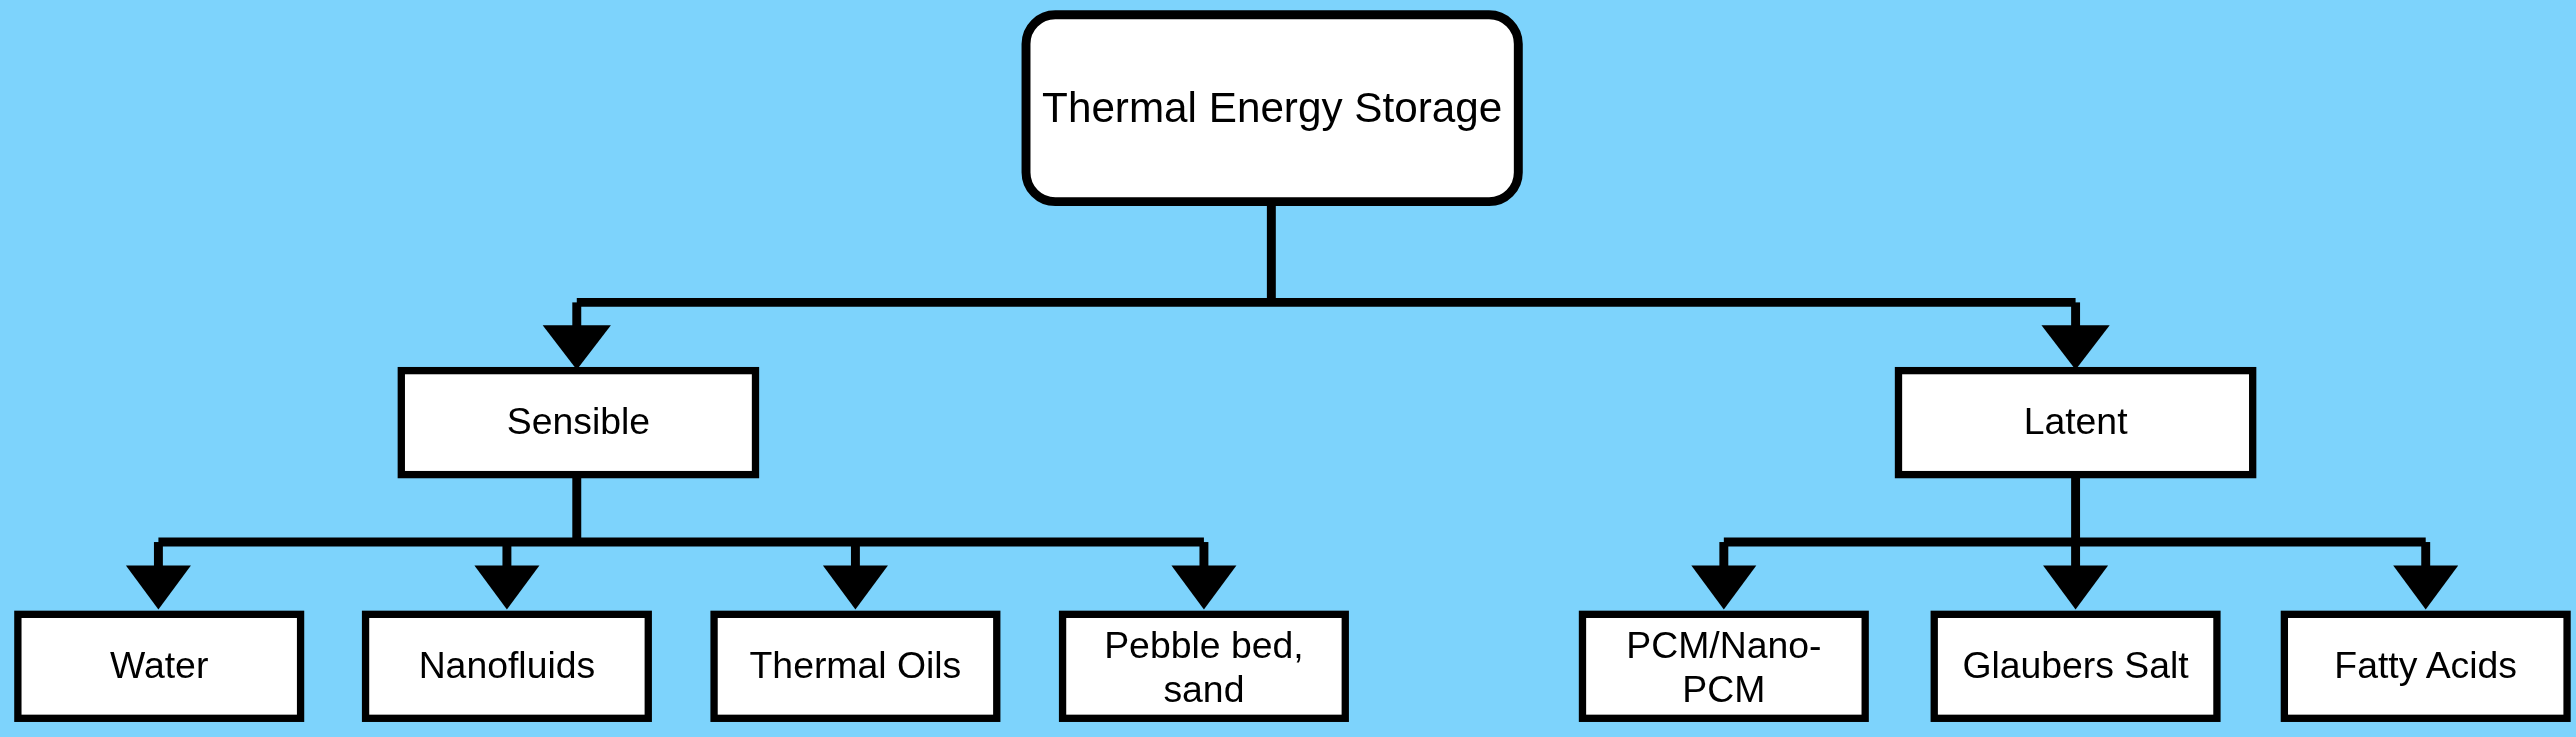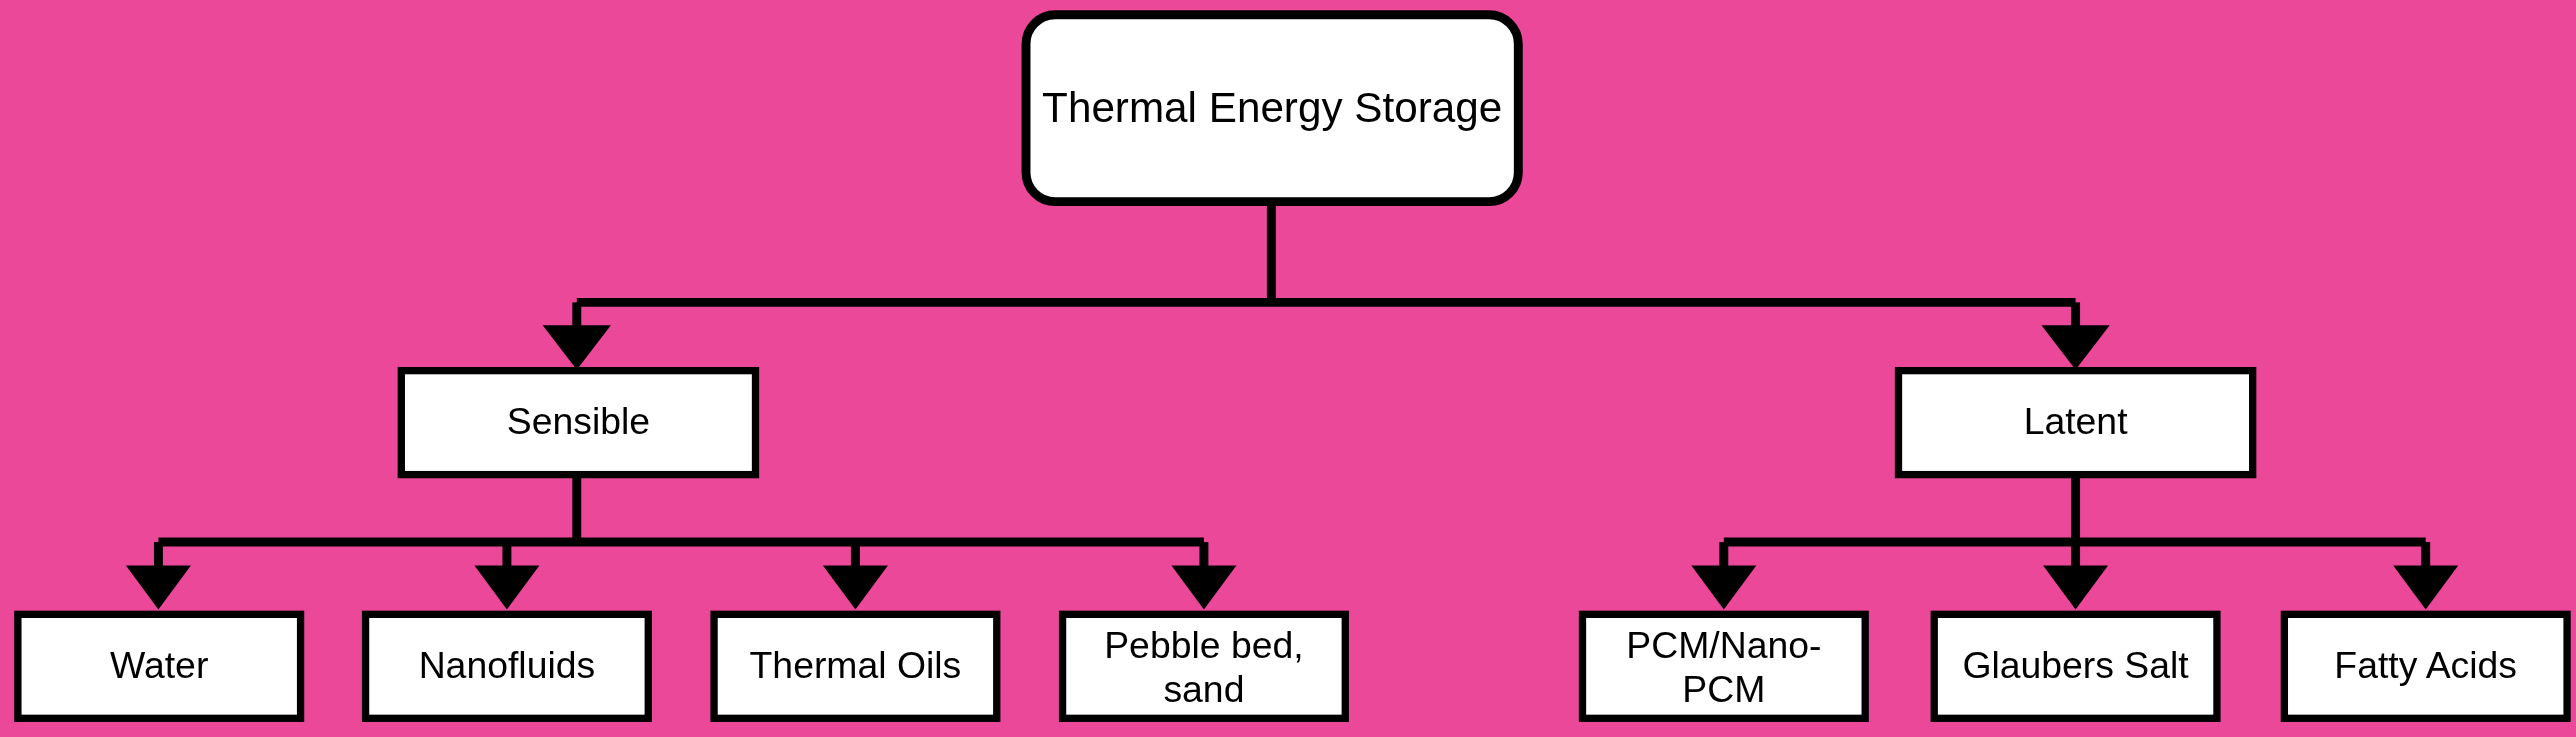--- a/index.html
+++ b/index.html
@@ -7,21 +7,21 @@
     padding: 0;
     background: #ffffff;
   }
   body {
     font-family: "Liberation Sans", sans-serif;
   }
   #diagram-root {
     position: relative;
     width: 2576px;
     height: 738px;
-    background: #ec4899;
+    background: #7dd3fc;
     overflow: hidden;
   }
   svg.flow {
     position: absolute;
     top: 0;
     left: 0;
     width: 2576px;
     height: 738px;
     display: block;
   }

